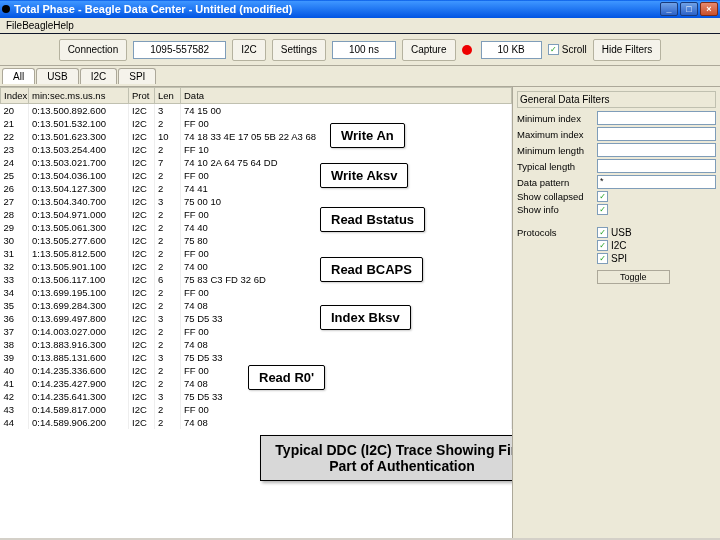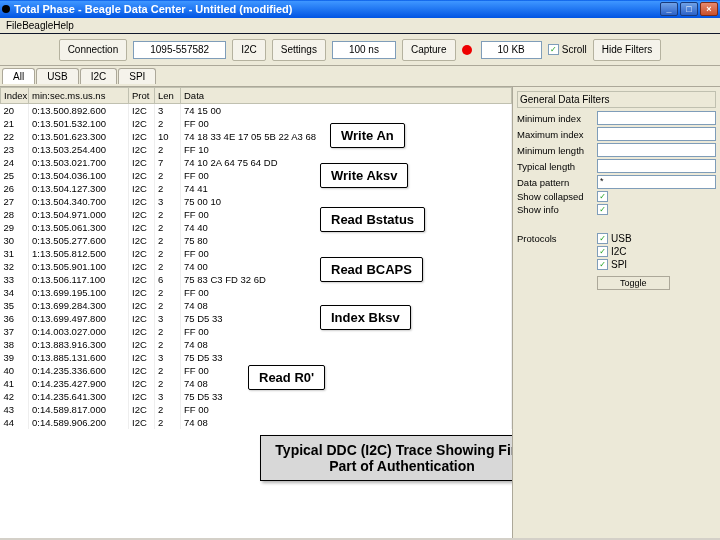--- a/index.html
+++ b/index.html
@@ -30,21 +30,21 @@
   th:nth-child(2),td:nth-child(2){width:100px;margin-left:44px;}
   th:nth-child(3),td:nth-child(3){width:26px;}
   th:nth-child(4),td:nth-child(4){width:26px;}
   th:nth-child(5),td:nth-child(5){width:auto;}
   .side { width:208px; background:#ece9d8; border-left:1px solid #aca899; padding:4px; }
   .side-hdr { background:#ece9d8; font-size:10px; padding:2px; border:1px solid #c0c0b0; margin-bottom:3px; }
   .filter-row { display:flex; align-items:center; margin:2px 0; font-size:9.5px; }
   .filter-row .lbl { width:80px; text-align:left; padding-right:4px; }
   .filter-row .inp { flex:1; height:14px; background:#fff; border:1px solid #7f9db9; }
   .filter-row .sel { flex:1; height:14px; background:#fff; border:1px solid #7f9db9; font-size:9px; padding-left:2px; }
-  .proto-sec { margin-top:18px; }
+  .proto-sec { margin-top:12px; }
   .callout { position:absolute; background:#fff; border:1px solid #000; padding:4px 10px; font-family:Arial; font-weight:bold; font-size:13px; border-radius:2px; box-shadow:1px 1px 2px rgba(0,0,0,0.2); }
   .callout::before { content:''; position:absolute; width:0; height:0; }
   .big-callout { position:absolute; background:#d8d8d8; border:1px solid #000; padding:6px 10px; font-family:Arial; font-weight:bold; font-size:14px; text-align:center; box-shadow:2px 2px 3px rgba(0,0,0,0.3); }
   .toggle-btn { background:#ece9d8; border:1px solid #aca899; padding:1px 22px; font-size:9px; margin-top:4px; cursor:pointer; display:inline-block; }
 </style>
 </head>
 <body>
 
 <div class="titlebar">
   <div class="rec"></div>

